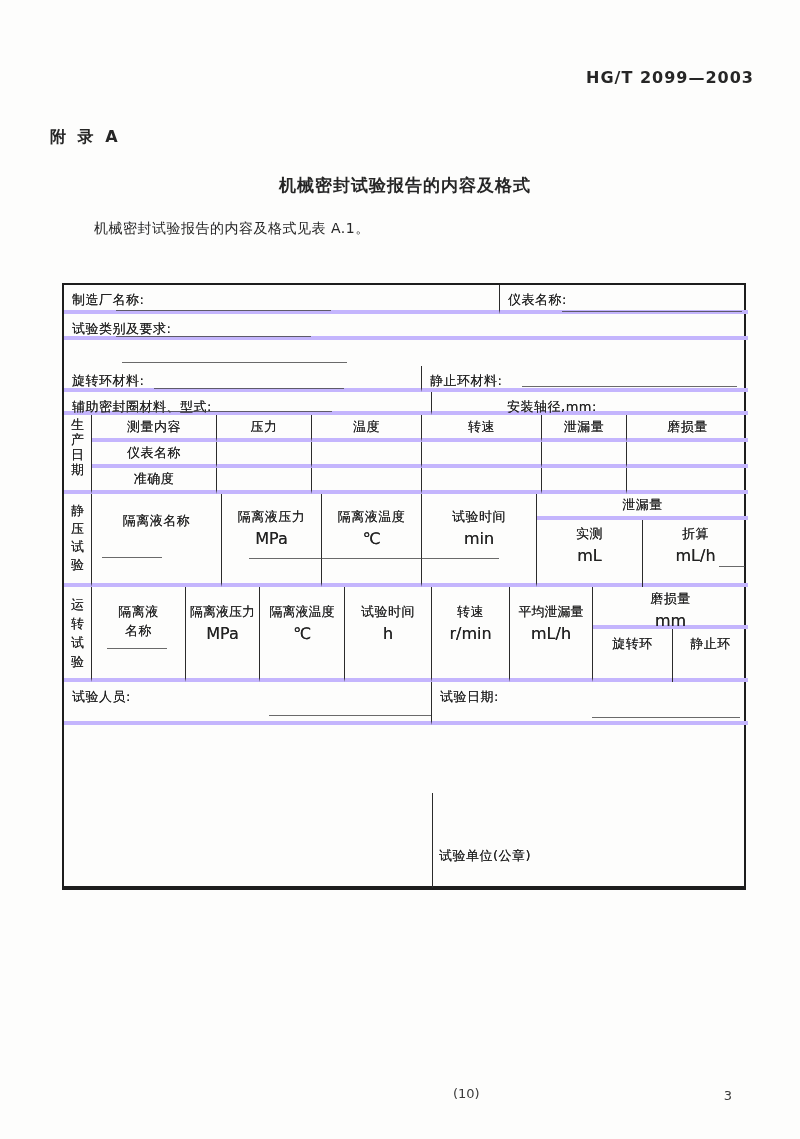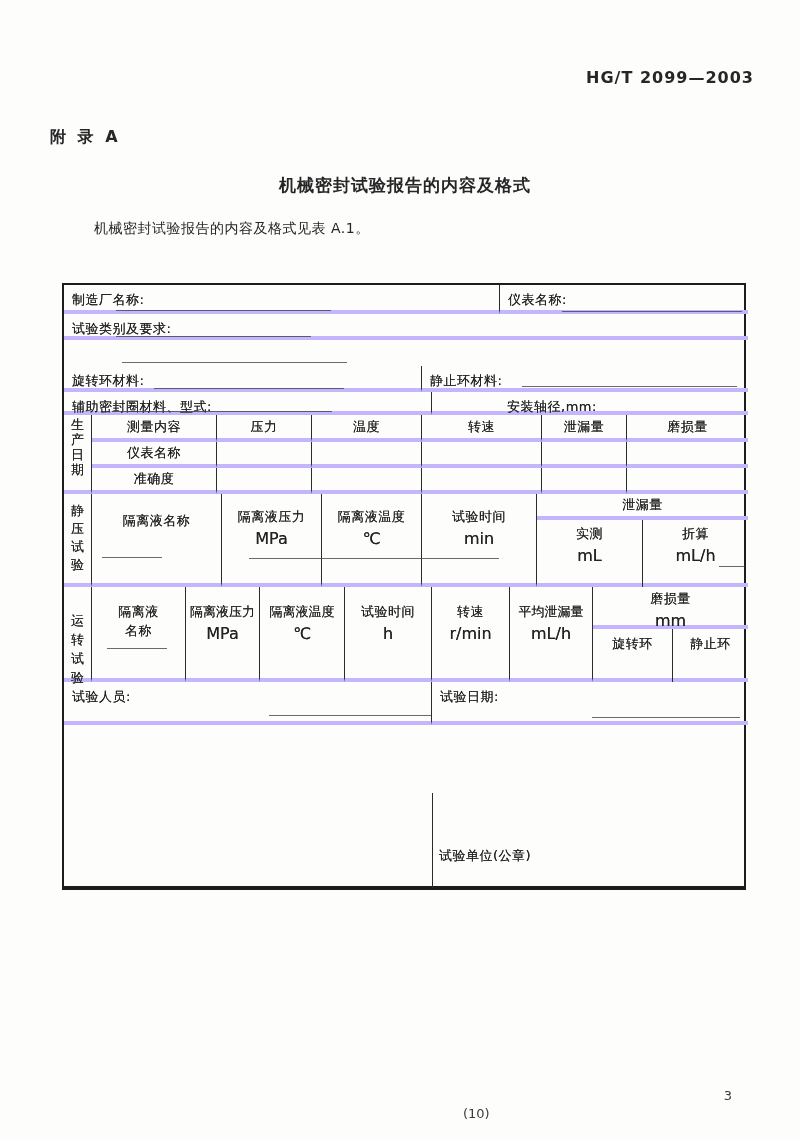--- a/index.html
+++ b/index.html
@@ -28,21 +28,21 @@
   .cell{position:absolute; font-size:13px; color:#222; letter-spacing:.5px; text-shadow:0 0 .4px #444;}
   .br{border-right:1px solid #2b2b2b;}
   .bb{border-bottom:4px solid #c4b5fd;}
   .lbl{padding:6px 0 0 8px; white-space:nowrap;}
   .ctr{display:flex; align-items:center; justify-content:center; text-align:center;}
   .col2{display:flex; flex-direction:column; align-items:center; text-align:center; line-height:1.45;}
   .unit{font-size:16px; letter-spacing:0;}
   .vcell{display:flex; align-items:flex-start; justify-content:center;}
   .vtxt{width:14px; word-break:break-all; text-align:center; font-size:13px; letter-spacing:0;}
   .fill{position:absolute; height:0; border-top:1px solid #454545; opacity:.8;}
-  .footer-note{position:absolute; left:463px; top:1086px; font-size:13px; color:#3a3a3a;margin-top:20px;}
+  .footer-note{position:absolute; left:453px; top:1086px; font-size:13px; color:#3a3a3a;}
   .page-num{position:absolute; right:68px; top:1088px; font-size:13px; color:#3a3a3a;}
 </style>
 </head>
 <body>
 
 <div class="page">
 
   <div class="doc-number">HG/T 2099—2003</div>
 
   <div class="t1">附 录 A</div>
@@ -109,21 +109,21 @@
         <span>实测</span>
         <span class="unit">mL</span>
       </div>
       <div class="cell col2" style="left:106px;top:26px;width:105px;height:67px;padding-top:5px;">
         <span>折算</span>
         <span class="unit">mL/h</span>
       </div>
     </div>
 
     <div class="cell br bb vcell" style="left:0;top:302px;width:28px;height:95px;padding-top:8px;">
-      <span class="vtxt" style="line-height:19px;margin-top:16px;">运转试验</span>
+      <span class="vtxt" style="line-height:19px;">运转试验</span>
     </div>
     <div class="cell br bb col2" style="left:28px;top:302px;width:94px;height:95px;padding-top:16px;">
       <span>隔离液</span>
       <span>名称</span>
     </div>
     <div class="cell br bb col2" style="left:122px;top:302px;width:74px;height:95px;padding-top:16px;letter-spacing:0;">
       <span>隔离液压力</span>
       <span class="unit">MPa</span>
     </div>
     <div class="cell br bb col2" style="left:196px;top:302px;width:85px;height:95px;padding-top:16px;letter-spacing:0;">

